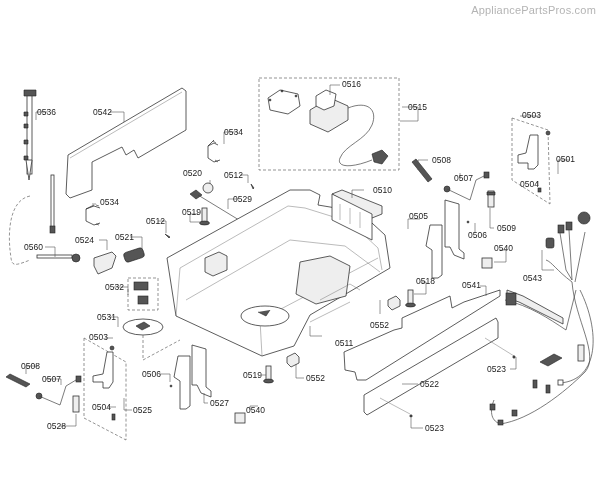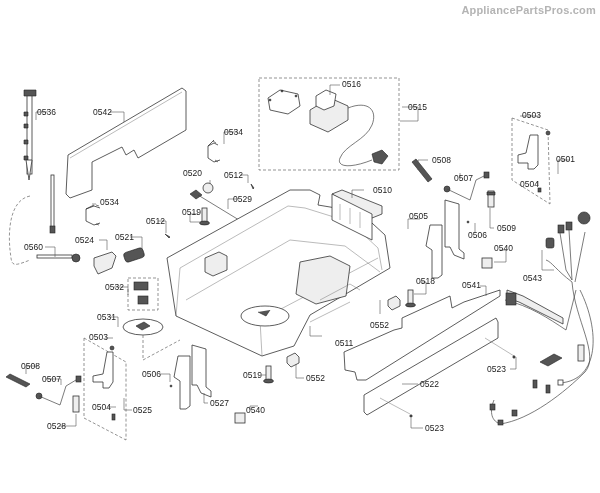--- a/index.html
+++ b/index.html
@@ -1,20 +1,20 @@
 <!DOCTYPE html>
 <html><head>
 <meta charset="utf-8">
 <style>
   html, body { margin: 0; padding: 0; background: #ffffff; }
   body { width: 600px; height: 493px; position: relative; overflow: hidden;
          font-family: "Liberation Sans", sans-serif; }
   #diagram { position: absolute; left: 0; top: 0; width: 600px; height: 493px; }
   .wm { position: absolute; top: 4px; left: 240px; width: 356px; text-align: right;
-        font-size: 11px; font-weight: bold; color: #b4b4b4; letter-spacing: 0.2px; }
+        font-size: 11px; font-weight: normal; color: #b4b4b4; letter-spacing: 0.2px; }
   .lbl { font-family: "Liberation Sans", sans-serif; font-size: 8.5px; fill: #222; }
   .part { fill: #ffffff; stroke: #333; stroke-width: 0.8; }
   .partg { fill: #eeeeee; stroke: #333; stroke-width: 0.8; }
   .dark { fill: #555; stroke: #222; stroke-width: 0.6; }
   .lead { fill: none; stroke: #555; stroke-width: 0.6; }
   .dash { fill: none; stroke: #666; stroke-width: 0.7; stroke-dasharray: 3 2; }
   .wire { fill: none; stroke: #444; stroke-width: 0.7; }
   .thin { fill: none; stroke: #777; stroke-width: 0.5; }
 </style>
 </head>

